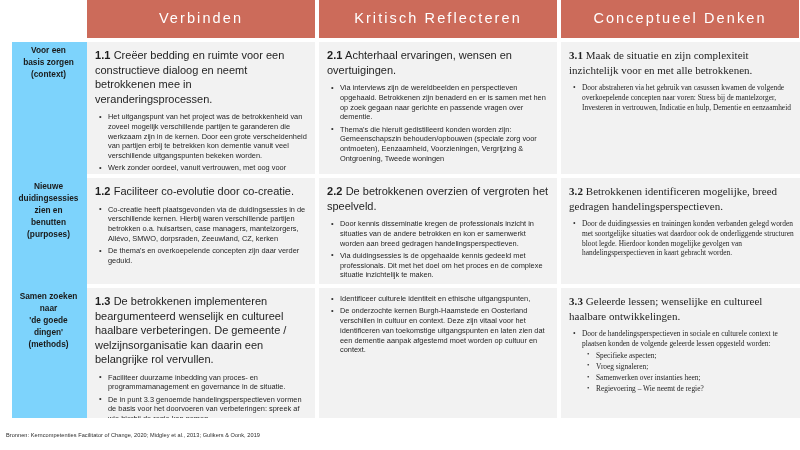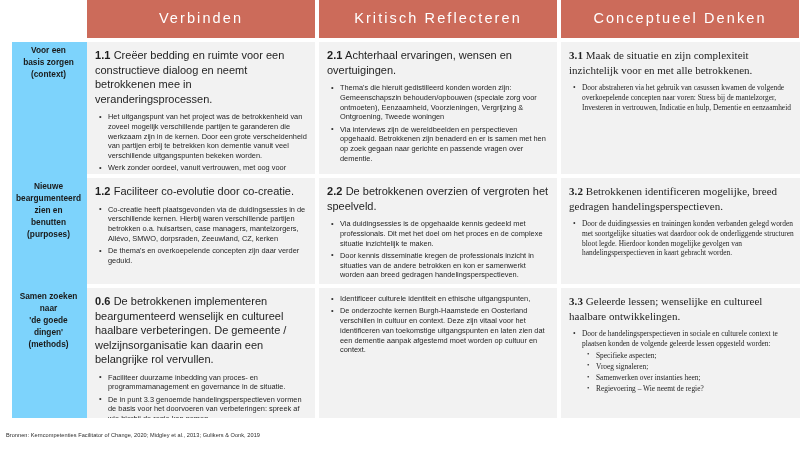--- a/index.html
+++ b/index.html
@@ -170,55 +170,55 @@
       <p class="cell-head"><span class="num">1.1</span> <span>Creëer bedding en ruimte  voor een constructieve dialoog en neemt betrokkenen mee in veranderingsprocessen.</span></p>
       <ul class="blist">
         <li>Het uitgangspunt van het project was de betrokkenheid van zoveel mogelijk verschillende partijen te garanderen die werkzaam zijn in de kernen. Door een grote verscheidenheid van partijen erbij te betrekken kon dementie vanuit veel verschillende uitgangspunten bekeken worden.</li>
         <li>Werk zonder oordeel, vanuit vertrouwen, met oog voor sociale en culturele aspecten van betrokkenen.</li>
       </ul>
     </div>
 
     <div class="cell">
       <p class="cell-head"><span class="num">2.1</span> <span>Achterhaal ervaringen, wensen en overtuigingen.</span></p>
       <ul class="blist">
+        <li>Via interviews zijn de wereldbeelden en perspectieven opgehaald. Betrokkenen zijn benaderd en er is samen met hen op zoek gegaan naar gerichte en passende vragen over dementie.</li>
         <li>Thema's die hieruit gedistilleerd konden worden zijn: Gemeenschapszin behouden/opbouwen (speciale zorg voor ontmoeten), Eenzaamheid, Voorzieningen, Vergrijzing &amp; Ontgroening, Tweede woningen</li>
-        <li>Via interviews zijn de wereldbeelden en perspectieven opgehaald. Betrokkenen zijn benaderd en er is samen met hen op zoek gegaan naar gerichte en passende vragen over dementie.</li>
       </ul>
     </div>
 
     <div class="cell lastcol">
       <p class="cell-head"><span class="num">3.1</span> <span>Maak de situatie en zijn complexiteit inzichtelijk voor en met alle betrokkenen.</span></p>
       <ul class="blist">
         <li>Door abstraheren via het gebruik van casussen kwamen de volgende overkoepelende concepten naar voren: Stress bij de mantelzorger, Investeren in vertrouwen, Indicatie en hulp, Dementie en eenzaamheid</li>
       </ul>
     </div>
 
     <div class="rowhead">
       <div>
         <div>Nieuwe</div>
-        <div>beargumenteerd</div>
+        <div>duidingsessies</div>
         <div>zien en</div>
         <div>benutten</div>
         <div>(purposes)</div>
       </div>
     </div>
 
     <div class="cell">
       <p class="cell-head"><span class="num">1.2</span> <span>Faciliteer co-evolutie door co-creatie.</span></p>
       <ul class="blist">
         <li>Co-creatie heeft plaatsgevonden via de duidingsessies in de verschillende kernen. Hierbij waren verschillende partijen betrokken o.a. huisartsen, case managers, mantelzorgers, Allévo, SMWO, dorpsraden, Zeeuwland, CZ, kerken</li>
         <li>De thema's en overkoepelende concepten zijn daar verder geduid.</li>
       </ul>
     </div>
 
     <div class="cell">
       <p class="cell-head"><span class="num">2.2</span> <span>De betrokkenen overzien of vergroten het speelveld.</span></p>
       <ul class="blist">
+        <li>Door kennis disseminatie kregen de professionals inzicht in situaties van de andere betrokken en kon er samenwerkt worden aan breed gedragen handelingsperspectieven.</li>
         <li>Via duidingsessies is de opgehaalde kennis gedeeld met professionals. Dit met het doel om het proces en de complexe situatie inzichtelijk te maken.</li>
-        <li>Door kennis disseminatie kregen de professionals inzicht in situaties van de andere betrokken en kon er samenwerkt worden aan breed gedragen handelingsperspectieven.</li>
       </ul>
     </div>
 
     <div class="cell lastcol">
       <p class="cell-head"><span class="num">3.2</span> <span>Betrokkenen identificeren mogelijke, breed gedragen handelingsperspectieven.</span></p>
       <ul class="blist">
         <li>Door de duidingsessies en trainingen konden verbanden gelegd worden met soortgelijke situaties wat daardoor ook de onderliggende structuren bloot legde. Hierdoor konden mogelijke gevolgen van handelingsperspectieven in kaart gebracht worden.</li>
       </ul>
     </div>
 
@@ -226,21 +226,21 @@
       <div>
         <div>Samen zoeken</div>
         <div>naar</div>
         <div>'de goede</div>
         <div>dingen'</div>
         <div>(methods)</div>
       </div>
     </div>
 
     <div class="cell lastrow">
-      <p class="cell-head"><span class="num">0.6</span> <span>De betrokkenen implementeren beargumenteerd wenselijk en cultureel haalbare verbeteringen. De gemeente / welzijnsorganisatie kan daarin een belangrijke rol vervullen.</span></p>
+      <p class="cell-head"><span class="num">1.3</span> <span>De betrokkenen implementeren beargumenteerd wenselijk en cultureel haalbare verbeteringen. De gemeente / welzijnsorganisatie kan daarin een belangrijke rol vervullen.</span></p>
       <ul class="blist">
         <li>Faciliteer duurzame inbedding van proces- en programmamanagement en governance in de situatie.</li>
         <li>De in punt 3.3 genoemde handelingsperspectieven vormen de basis voor het doorvoeren van verbeteringen: spreek af wie hierbij de regie kan nemen.</li>
       </ul>
     </div>
 
     <div class="cell lastrow">
       <ul class="blist">
         <li>Identificeer culturele identiteit en ethische uitgangspunten,</li>
         <li>De onderzochte kernen Burgh-Haamstede en Oosterland verschillen in cultuur en context. Deze zijn vitaal voor het identificeren van toekomstige uitgangspunten en laten zien dat een dementie aanpak afgestemd moet worden op cultuur en context.</li>

